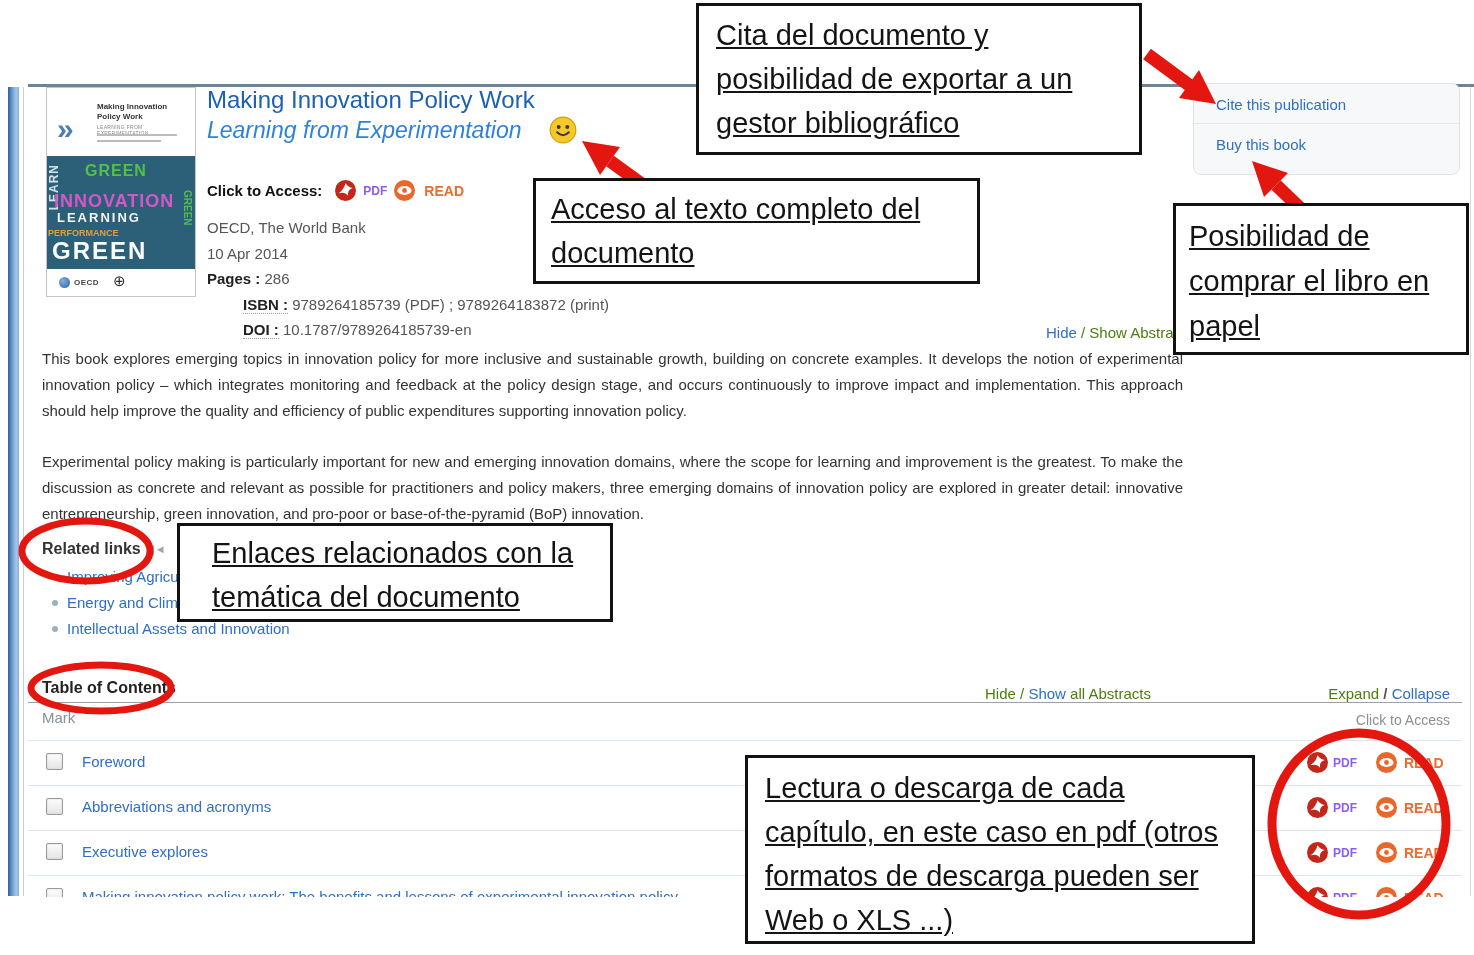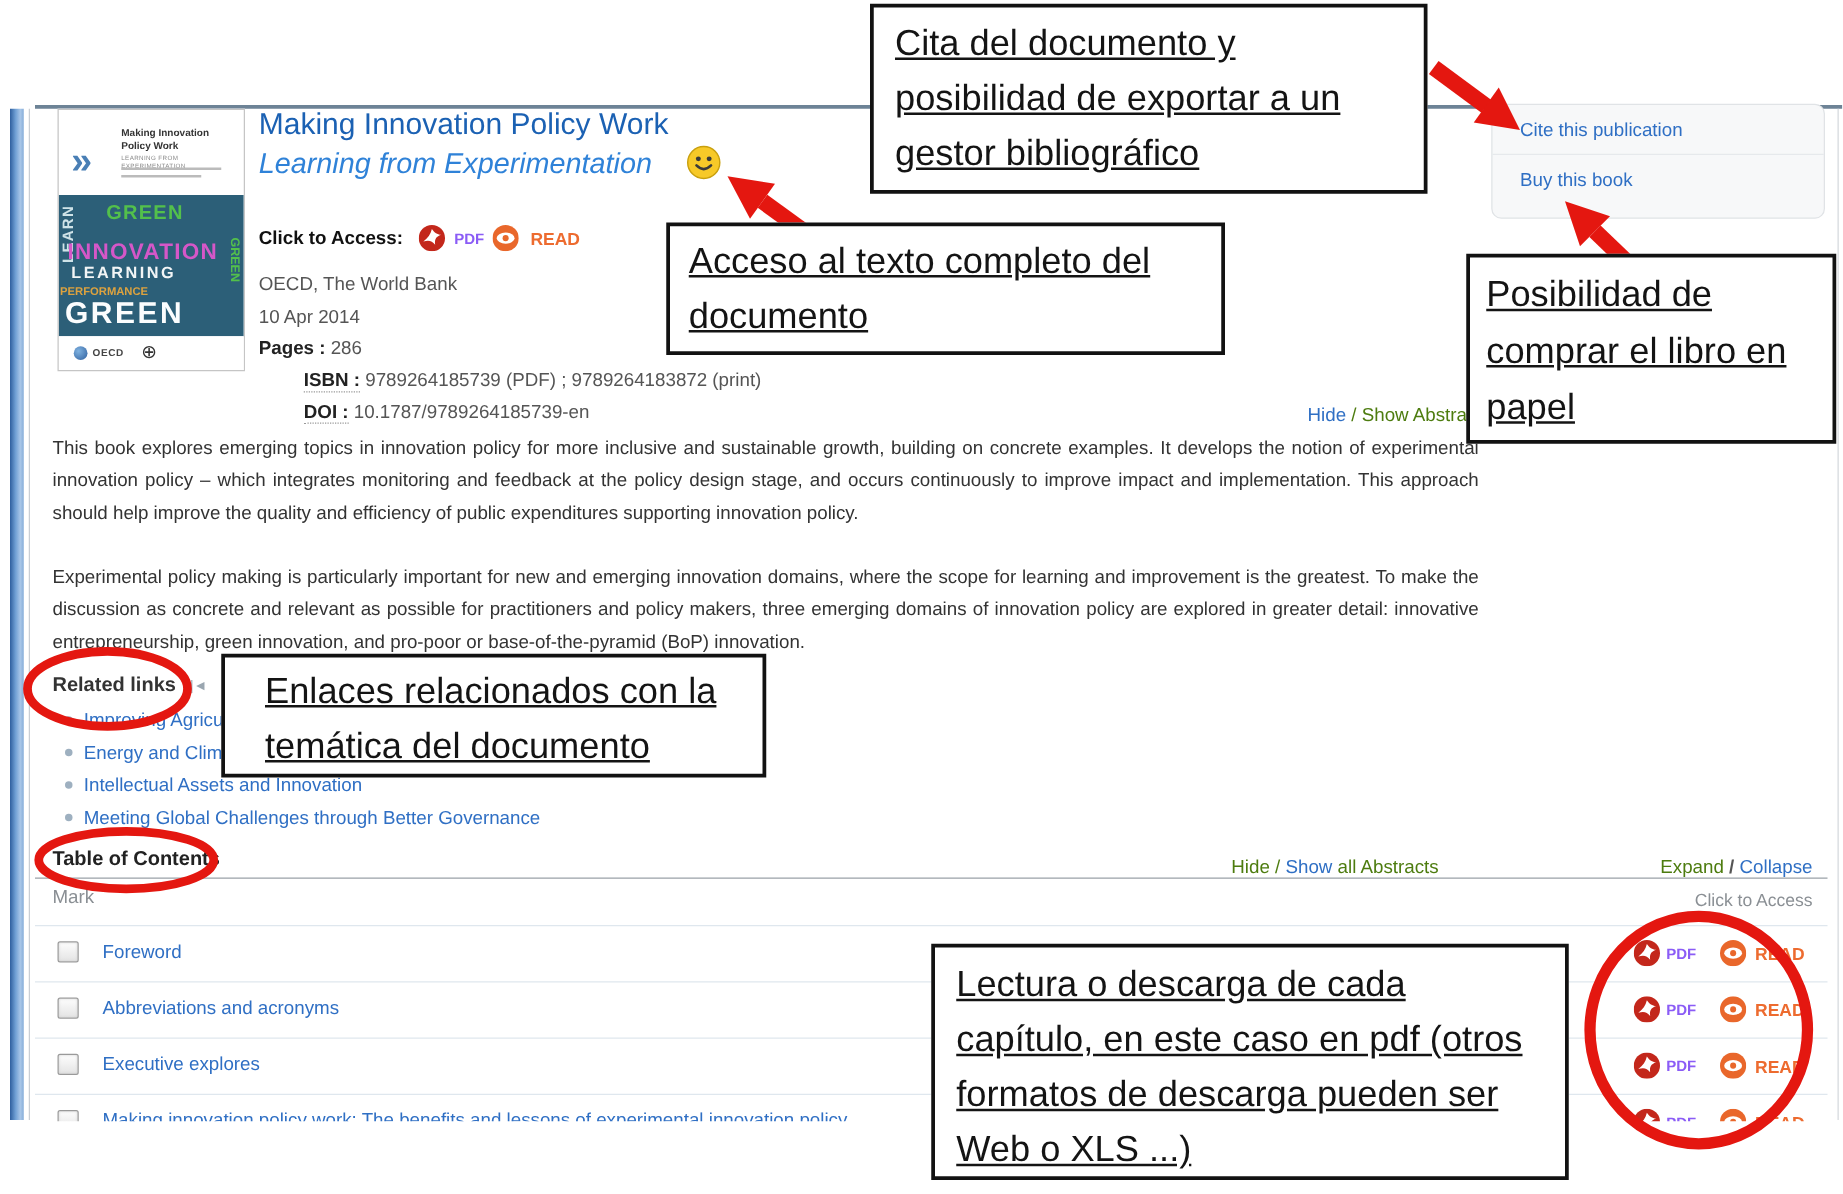--- a/index.html
+++ b/index.html
@@ -153,21 +153,20 @@
   </div>
 
   <p class="abs abstract" style="top:346px;margin:0;">This book explores emerging topics in innovation policy for more inclusive and sustainable growth, building on concrete examples. It develops the notion of experimental innovation policy – which integrates monitoring and feedback at the policy design stage, and occurs continuously to improve impact and implementation. This approach should help improve the quality and efficiency of public expenditures supporting innovation policy.</p>
   <p class="abs abstract" style="top:449px;margin:0;">Experimental policy making is particularly important for new and emerging innovation domains, where the scope for learning and improvement is the greatest. To make the discussion as concrete and relevant as possible for practitioners and policy makers, three emerging domains of innovation policy are explored in greater detail: innovative entrepreneurship, green innovation, and pro-poor or base-of-the-pyramid (BoP) innovation.</p>
 
   <div class="abs rel-head">Related links</div>
   <span class="abs rel-icon">|◄</span>
   <div class="abs rel-item" style="top:568px;"><a class="lnk">Improving Agricu</a></div>
   <div class="abs rel-item" style="top:594px;"><a class="lnk">Energy and Clim</a></div>
   <div class="abs rel-item" style="top:620px;"><a class="lnk">Intellectual Assets and Innovation</a></div>
-  <div class="abs rel-item" style="top:646px;"><a class="lnk">Meeting Global Challenges through Better Governance</a></div>
 
   <div class="abs toc-head">Table of Contents</div>
   <div class="abs toc-ctrl" style="left:985px;top:685px;">
     <span class="gray">Hide</span><span class="gray"> / </span><span class="lnk">Show</span><span class="gray"> all Abstracts</span>
   </div>
   <div class="abs toc-ctrl" style="left:1318px;top:685px;width:132px;text-align:right;">
     <span class="gray">Expand</span><span style="color:#555;font-weight:bold;"> / </span><span class="lnk">Collapse</span>
   </div>
   <div class="abs rule-dark"></div>
   <div class="abs mark">Mark</div>

